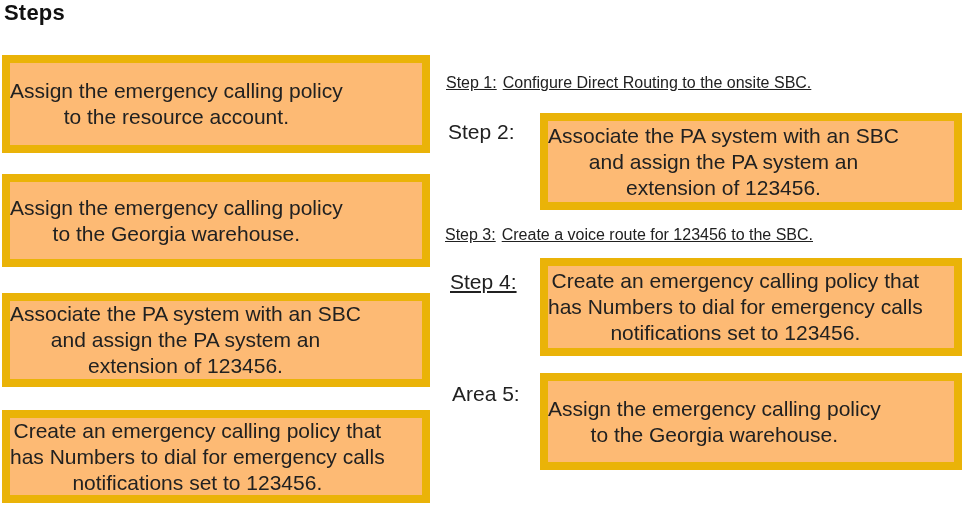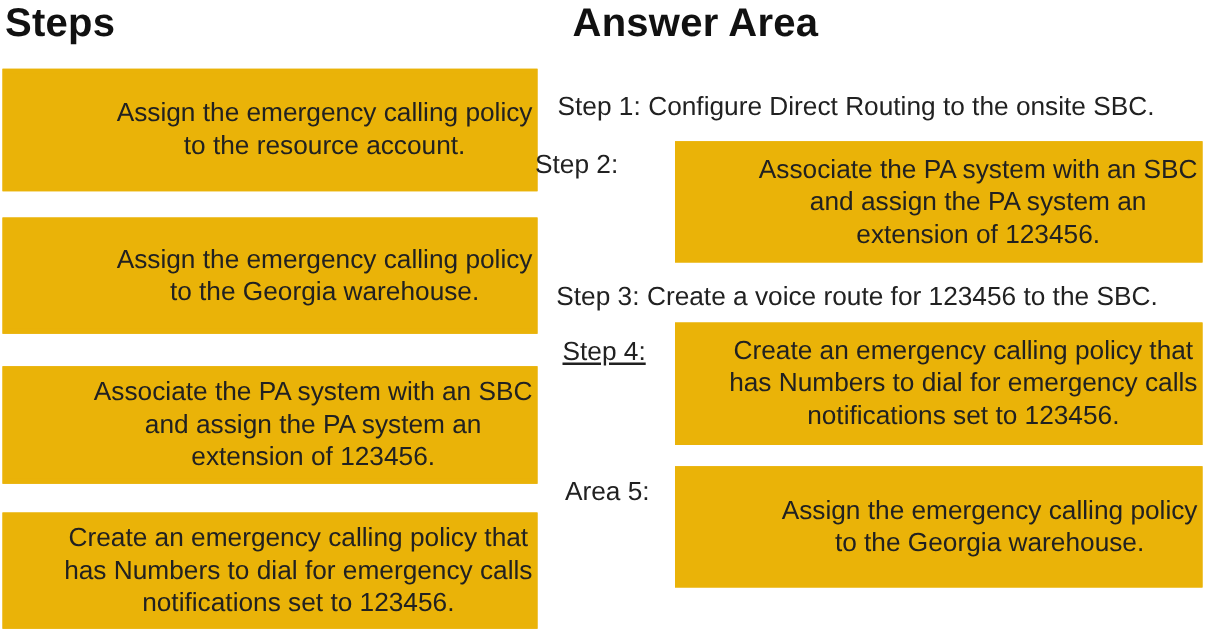--- a/index.html
+++ b/index.html
@@ -7,36 +7,36 @@
     position: relative;
     width: 974px;
     height: 507px;
     background: #ffffff;
     font-family: "Liberation Sans", "DejaVu Sans", sans-serif;
     color: #212121;
     overflow: hidden;
   }
   .panel-title {
     position: absolute;
-    font-size: 32px;
+    font-size: 22px;
     font-weight: bold;
     color: #111111;
     letter-spacing: 0.2px;
   }
   .steps-title  { left: 4px;   top: 0px; }
   .answer-title { left: 458px; top: 0px; }
 
   .opt-box, .ans-box {
     position: absolute;
     box-sizing: border-box;
-    border: 4px solid #eab308;
-    background: #eab308;
+    border: 8px solid #eab308;
+    background: #fdba74;
     display: flex;
     align-items: center;
-    justify-content: flex-end;
+    justify-content: flex-start;
     text-align: center;
   }
   .box-text {
     white-space: pre-line;
     font-size: 21px;
     line-height: 26px;
     color: #212121;
   }
 
   
@@ -45,34 +45,35 @@
   .opt-3 { left: 2px; top: 293px; width: 428px; height: 94px; }
   .opt-4 { left: 2px; top: 410px; width: 428px; height: 93px; }
 
   
   .ans-step2 { left: 540px; top: 113px; width: 422px; height: 97px; }
   .ans-step4 { left: 540px; top: 258px; width: 422px; height: 98px; }
   .ans-step5 { left: 540px; top: 373px; width: 422px; height: 97px; }
 
   .inline-row {
     position: absolute;
-    font-size: 21px;
+    font-size: 16px;
     white-space: nowrap;
     color: #212121;
+    text-decoration: underline;
   }
   .row-step1 { left: 446px; top: 74px; }
   .row-step3 { left: 445px; top: 226px; }
   .inline-row .lbl { margin-right: 6px; }
 
   .step-label {
     position: absolute;
     font-size: 21px;
     color: #212121;
   }
-  .lbl-step2 { left: 428px; top: 120px; text-align: right; }
+  .lbl-step2 { left: 448px; top: 120px; text-align: right; }
   .lbl-step4 { left: 450px; top: 270px; text-decoration: underline; }
   .lbl-step5 { left: 452px; top: 382px; }
 </style>
 </head>
 <body>
 
 <div class="stage">
 
   <div class="panel-title steps-title">Steps</div>
 
@@ -91,21 +92,20 @@
 and assign the PA system an
 extension of 123456.</span>
   </div>
 
   <div class="opt-box opt-4">
     <span class="box-text">Create an emergency calling policy that
 has Numbers to dial for emergency calls
 notifications set to 123456.</span>
   </div>
 
-  <div class="panel-title answer-title">Answer Area</div>
 
   <div class="inline-row row-step1">
     <span class="lbl">Step 1:</span><span>Configure Direct Routing to the onsite SBC.</span>
   </div>
 
   <span class="step-label lbl-step2">Step 2:</span>
   <div class="ans-box ans-step2">
     <span class="box-text">Associate the PA system with an SBC
 and assign the PA system an
 extension of 123456.</span>

